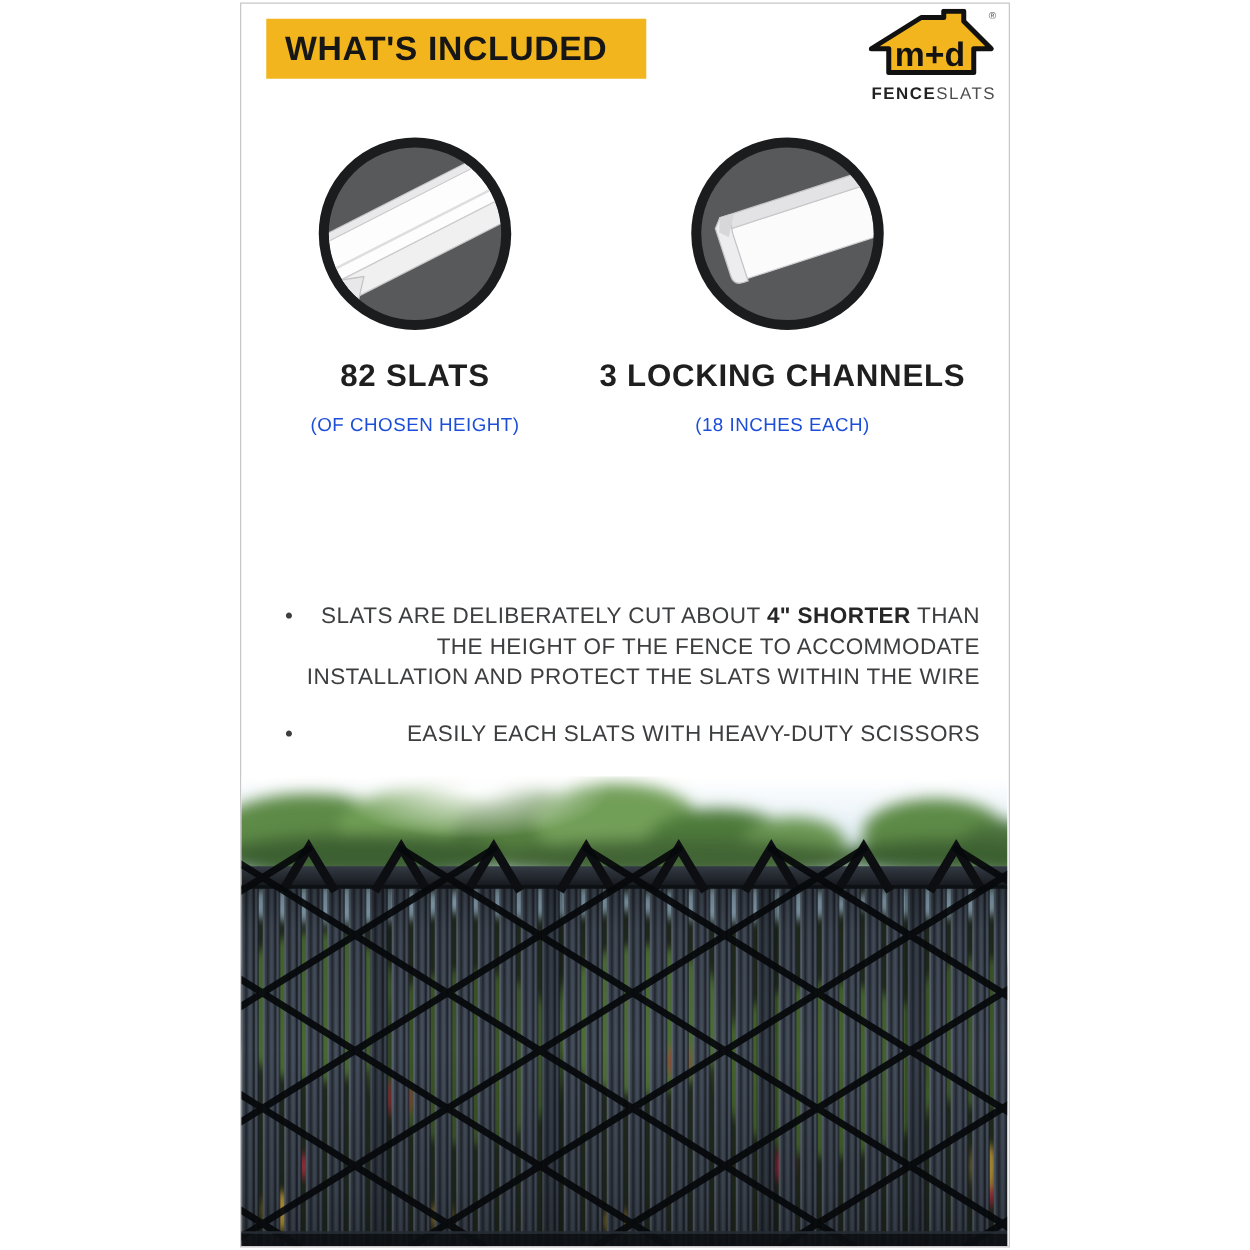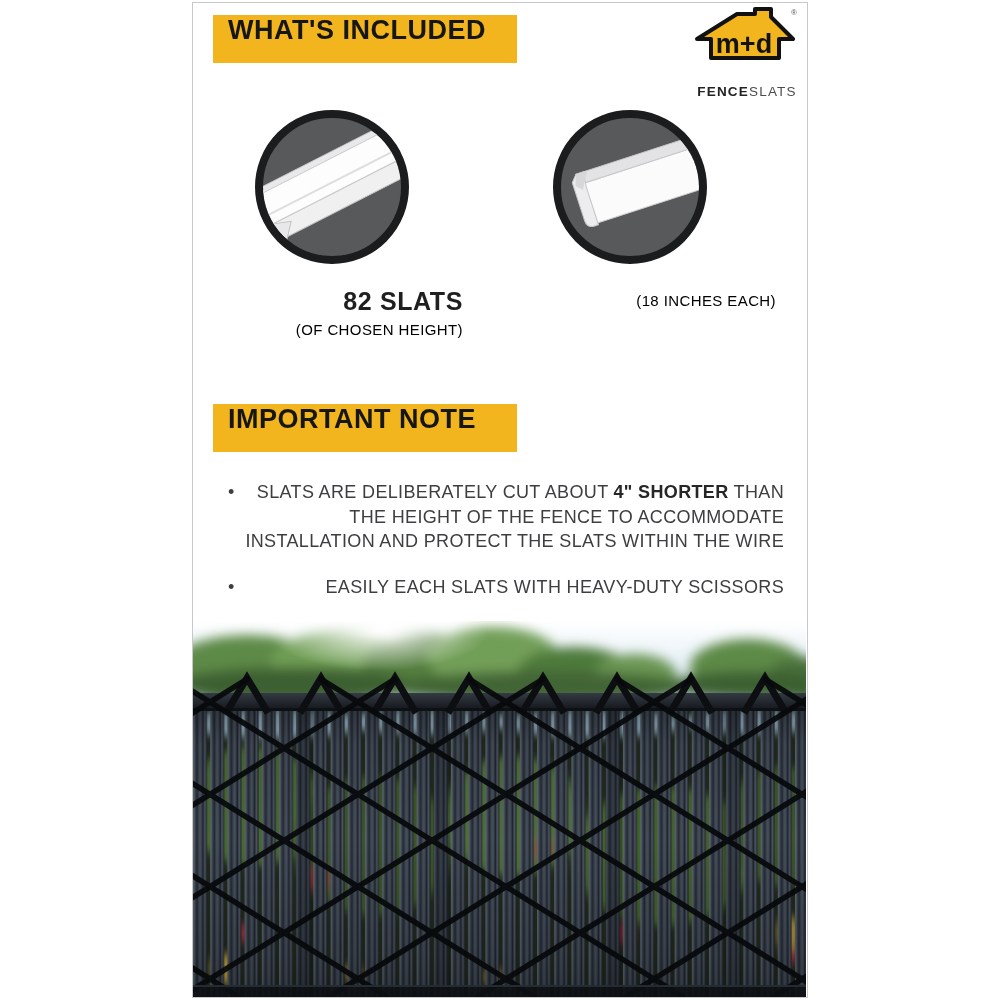--- a/index.html
+++ b/index.html
@@ -1,37 +1,37 @@
 <!DOCTYPE html>
 <html><head>
 <meta charset="utf-8">
 <style>
   html,body{margin:0;padding:0;background:#ffffff;}
   body{width:1000px;height:1000px;position:relative;font-family:"Liberation Sans",sans-serif;overflow:hidden;}
   .card{position:absolute;left:192px;top:2px;width:616px;height:996px;background:#ffffff;
         border:1.5px solid #c8c8c8;box-sizing:border-box;}
   .banner{position:absolute;left:20px;width:304px;height:48px;background:#f2b51d;
-          display:flex;align-items:flex-start;padding-left:15px;box-sizing:border-box;}
+          display:flex;align-items:center;padding-left:15px;box-sizing:border-box;}
   .banner span{font-size:27px;font-weight:800;letter-spacing:.5px;color:#161616;white-space:nowrap;}
   .banner-top{top:12px;}
   .banner-note{top:401px;}
   .logo{position:absolute;left:496px;top:4px;width:116px;text-align:center;}
-  .wordmark{margin-top:19px;font-size:13.5px;letter-spacing:1.2px;color:#2d2d2d;}
+  .wordmark{margin-top:1px;font-size:13.5px;letter-spacing:1.2px;color:#2d2d2d;}
   .wordmark b{font-weight:800;color:#222;}
   .wordmark span{font-weight:400;color:#4c4c4c;}
   .circle{position:absolute;top:107px;width:138px;height:138px;border:8px solid #1b1c1e;
           border-radius:50%;background:#58595b;overflow:hidden;}
   .circle1{left:62px;}
   .circle2{left:360px;}
   .circle svg{display:block;width:138px;height:138px;}
-  .cap{position:absolute;top:284px;text-align:right;}
+  .cap{position:absolute;top:284px;text-align:center;}
   .cap1{left:8px;width:262px;}
   .cap2{left:283px;width:300px;}
   .cap .t{font-size:25px;font-weight:800;letter-spacing:.6px;color:#1f1f1f;white-space:nowrap;}
-  .cap .s{margin-top:5px;font-size:15px;letter-spacing:.4px;color:#000000;white-space:nowrap;}
+  .cap .s{margin-top:16px;font-size:15px;letter-spacing:.4px;color:#1d4ed8;white-space:nowrap;}
   .bullets{position:absolute;left:35px;top:477px;width:556px;margin:0;padding:0;list-style:none;}
   .bullets li{position:relative;padding-left:16px;margin:0 0 21px 0;
               font-size:18px;line-height:24.5px;letter-spacing:.35px;color:#3d3e40;text-align:right;}
   .bullets li::before{content:"\2022";position:absolute;left:0;top:0;color:#3d3e40;}
   .bullets b{font-weight:800;color:#262626;}
   .photo{position:absolute;left:0;bottom:0;width:613px;height:376px;overflow:hidden;}
   .photo svg{display:block;width:613px;height:376px;}
 </style>
 </head>
 <body>
@@ -88,26 +88,24 @@
         </g>
       </g>
     </svg>
   </div>
 
   <div class="cap cap1">
     <div class="t">82 SLATS</div>
     <div class="s">(OF CHOSEN HEIGHT)</div>
   </div>
   <div class="cap cap2">
+    <div class="t">3 LOCKING CHANNELS</div>
     <div class="s">(18 INCHES EACH)</div>
   </div>
 
-  <div class="banner banner-note">
-    <span>IMPORTANT NOTE</span>
-  </div>
 
   <ul class="bullets">
     <li><span>SLATS ARE DELIBERATELY CUT ABOUT </span><b>4" SHORTER</b><span> THAN THE HEIGHT OF THE FENCE TO ACCOMMODATE INSTALLATION AND PROTECT THE SLATS WITHIN THE WIRE</span></li>
     <li><span>EASILY EACH SLATS WITH HEAVY-DUTY SCISSORS</span><b></b><span></span></li>
   </ul>
 
   <div class="photo">
     <svg viewBox="0 0 613 376" preserveAspectRatio="none">
       <defs>
         <linearGradient id="sky" x1="0" y1="0" x2="0" y2="1">

